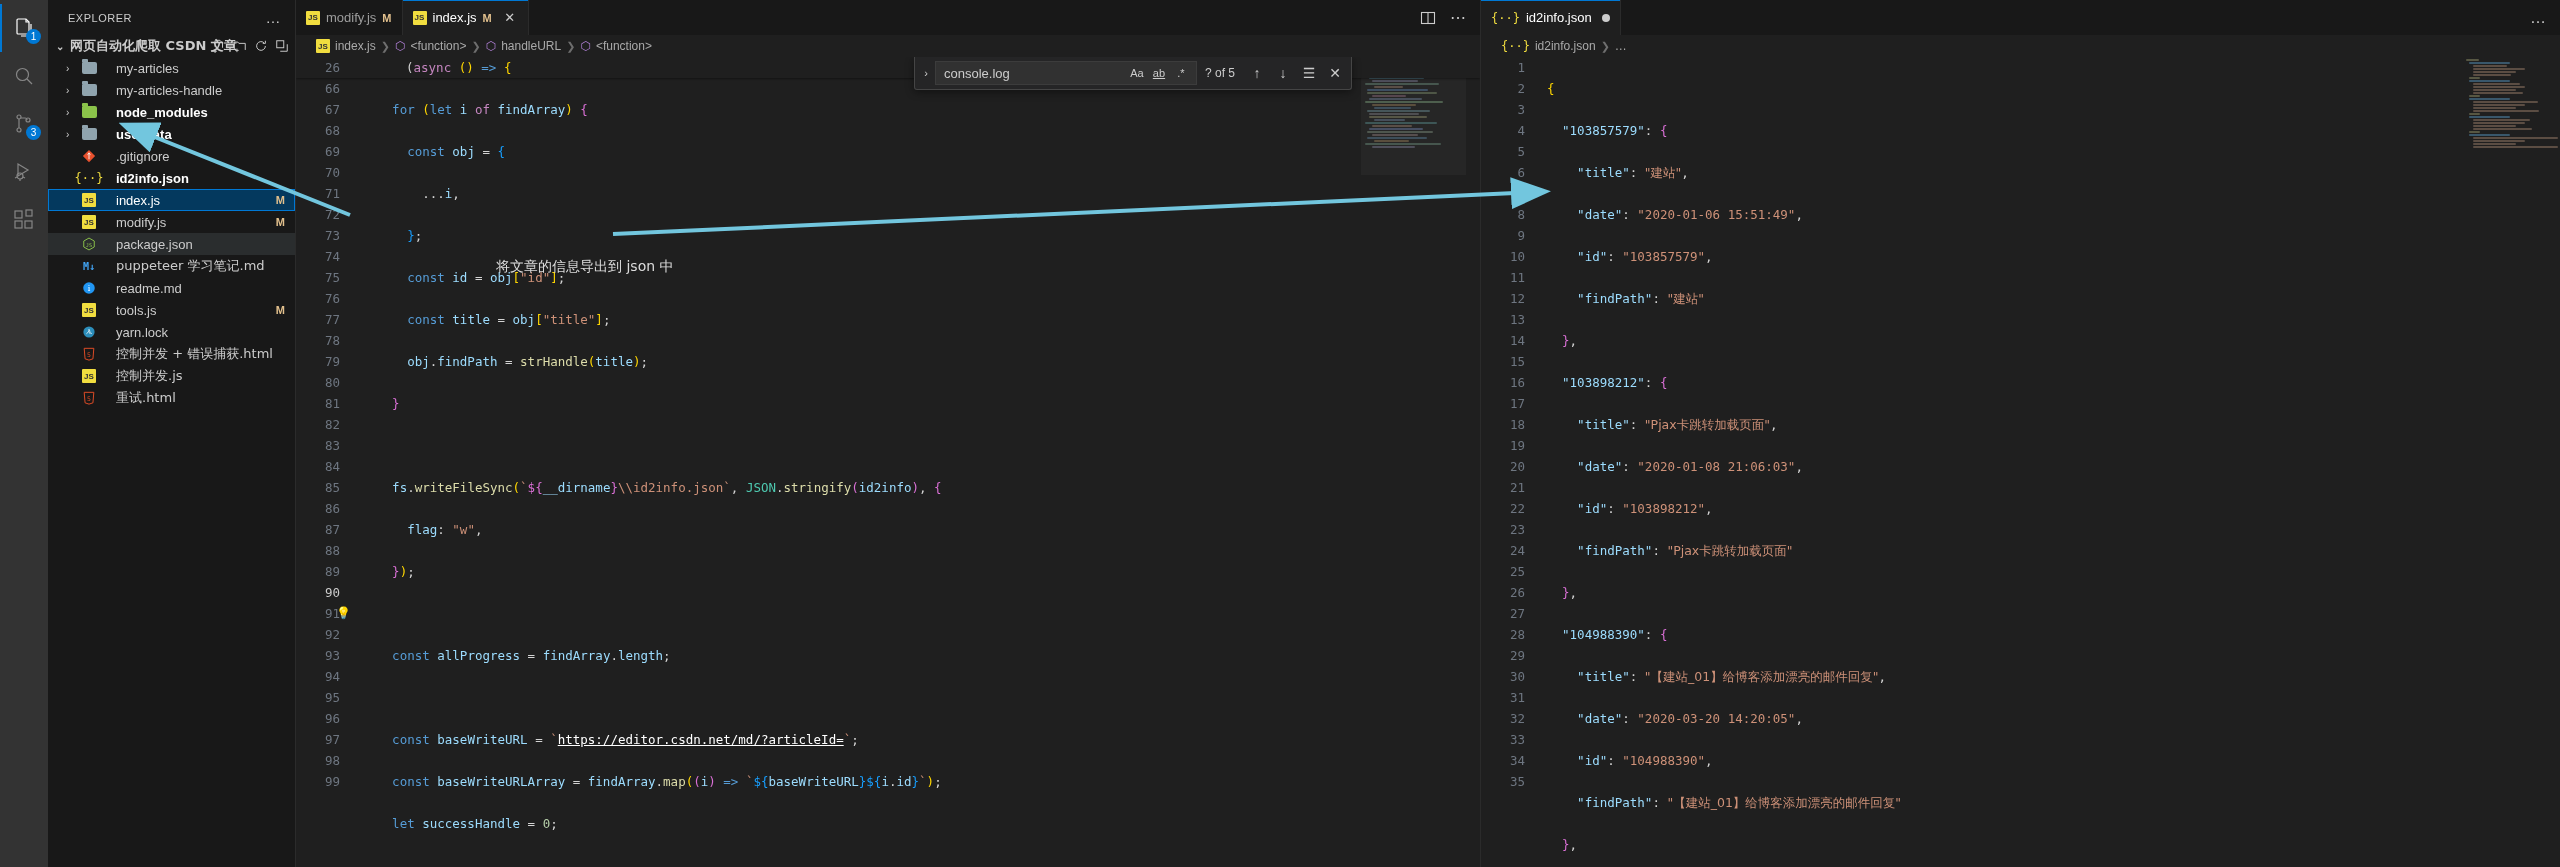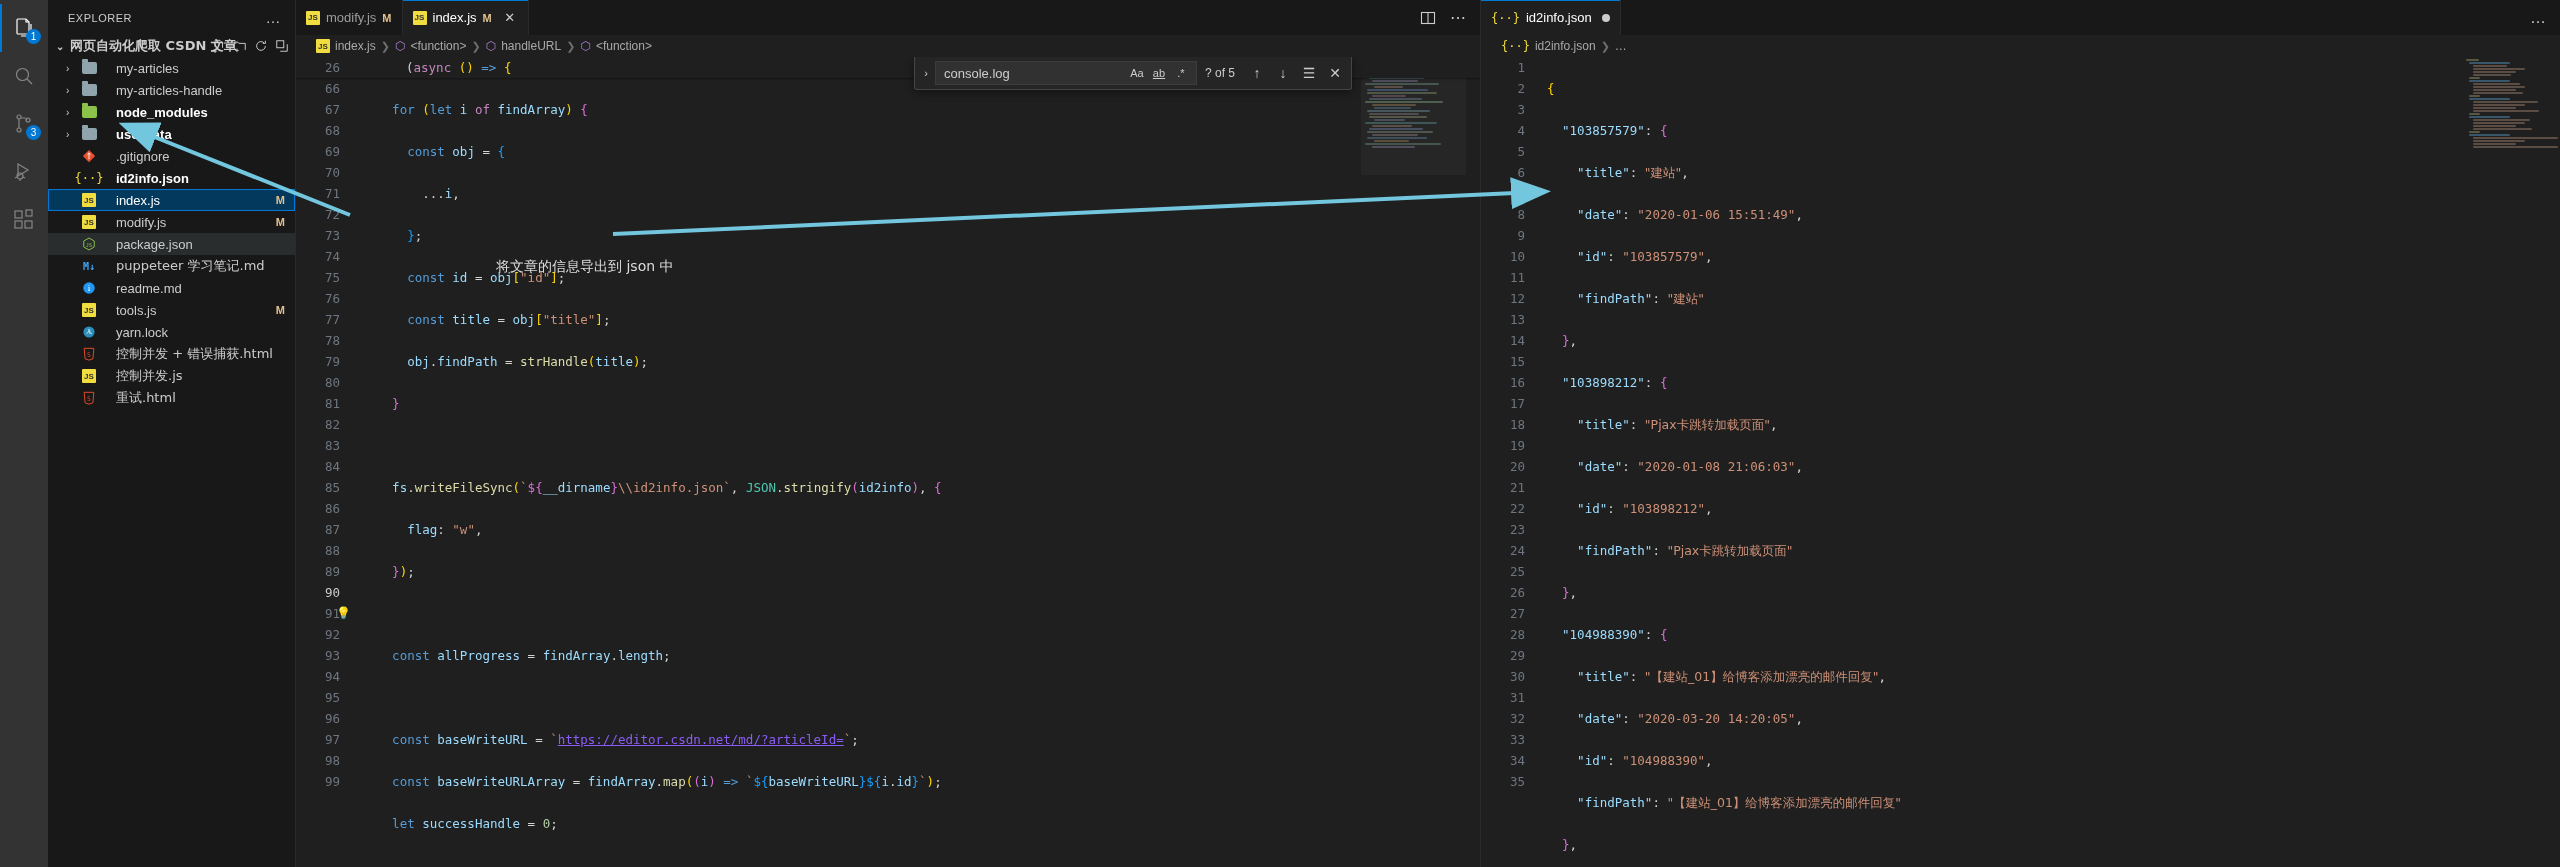--- a/index.html
+++ b/index.html
@@ -117,21 +117,21 @@
   .kw2  { color: #c586c0; }  
   .var  { color: #9cdcfe; }
   .fn   { color: #dcdcaa; }
   .str  { color: #ce9178; }
   .num  { color: #b5cea8; }
   .pun  { color: #d4d4d4; }
   .br1  { color: #ffd700; }
   .br2  { color: #da70d6; }
   .br3  { color: #179fff; }
   .cls  { color: #4ec9b0; }
-  .lnk  { color: #8b5cf6; text-decoration: underline; }
+  .lnk  { color: #ffffff; text-decoration: underline; }
   .prop { color: #9cdcfe; }
 
   
   .jkey { color: #9cdcfe; }
   .jstr { color: #ce9178; }
   .jpun { color: #d4d4d4; }
   .jbr1 { color: #ffd700; }
   .jbr2 { color: #da70d6; }
 
   

